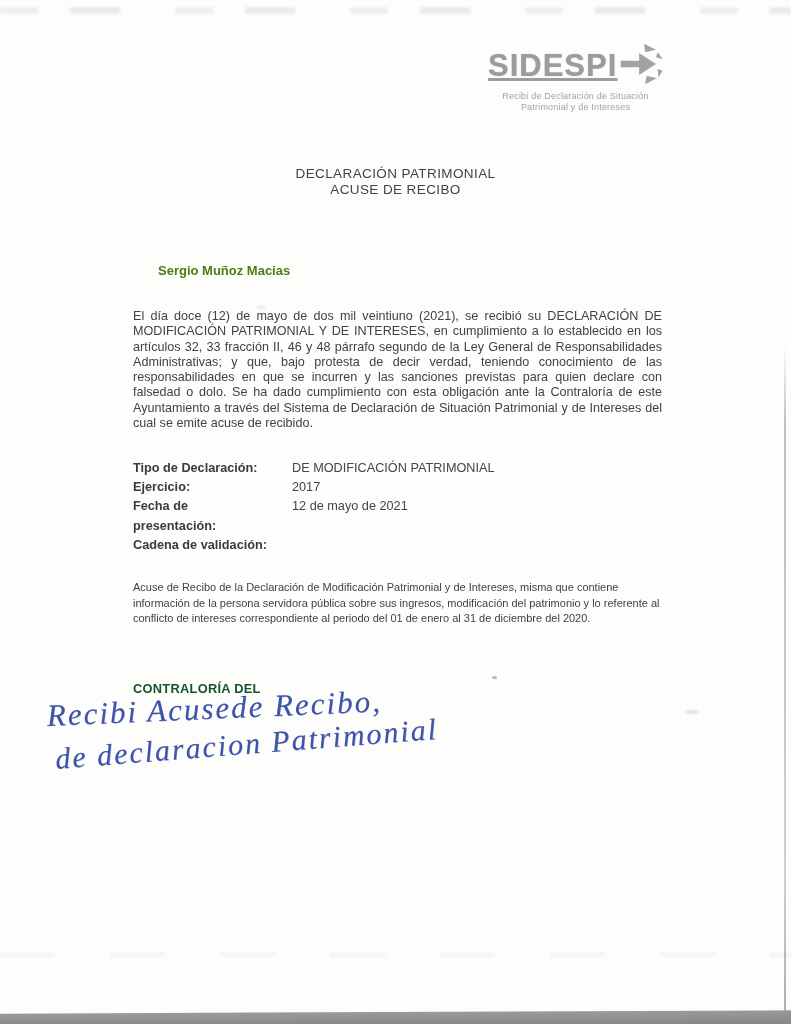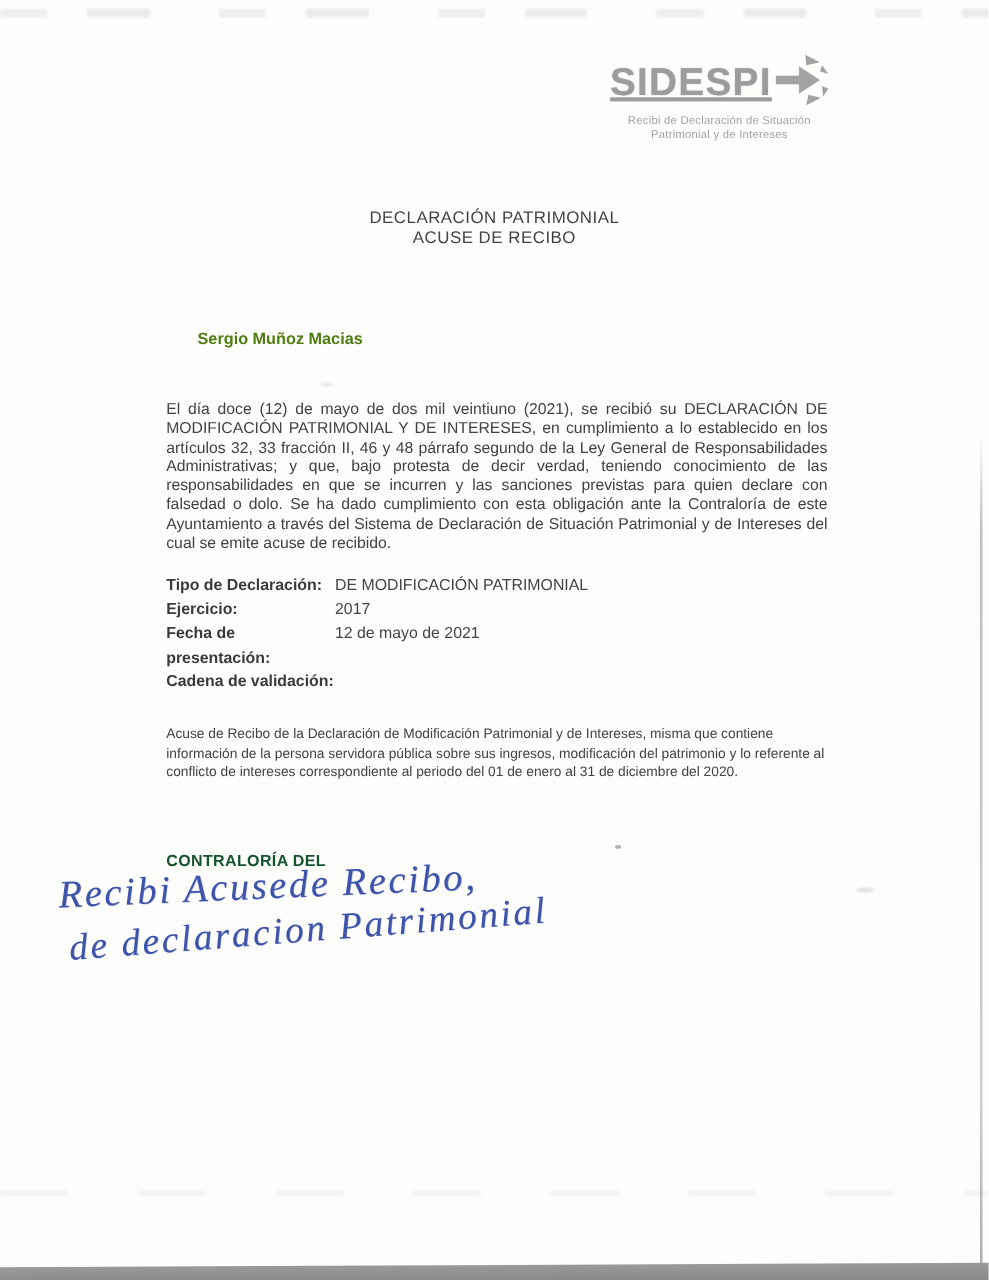--- a/index.html
+++ b/index.html
@@ -52,25 +52,25 @@
   .logo-tagline {
     margin-top:1px; font-size:9px; line-height:10.5px; color:#a2a2a5;
     letter-spacing:0.2px;
   }
 
   
   .doc-title { position:absolute; left:0; top:166px; width:100%; text-align:center;
     font-size:13.5px; line-height:16px; color:#434343; letter-spacing:0.4px; }
   .recipient { position:absolute; left:133px; top:263px; font-size:13px; font-weight:bold; color:#4d7c0f;margin-left:25px; }
   .para-main {
-    position:absolute; left:133px; top:320px; width:529px;
+    position:absolute; left:133px; top:309px; width:529px;
     font-size:12.6px; line-height:15.3px; text-align:justify; color:#424242;
   }
   .fields { position:absolute; left:133px; top:459px; width:460px; font-size:12.7px; }
-  .field-row { display:flex; line-height:19.2px; }
+  .field-row { display:flex; line-height:19.2px;gap:24px; }
   .field-label { width:135px; font-weight:bold; color:#3a3a3a; flex:none; }
   .field-value { color:#444444; }
   .para-summary {
     position:absolute; left:133px; top:580px; width:537px;
     font-size:11px; line-height:15.6px; text-align:left; color:#424242;
   }
   .issuer { position:absolute; left:133px; top:681px; font-size:12.8px; font-weight:bold; letter-spacing:0.3px; color:#14532d; }
 
   
   .handwriting {

